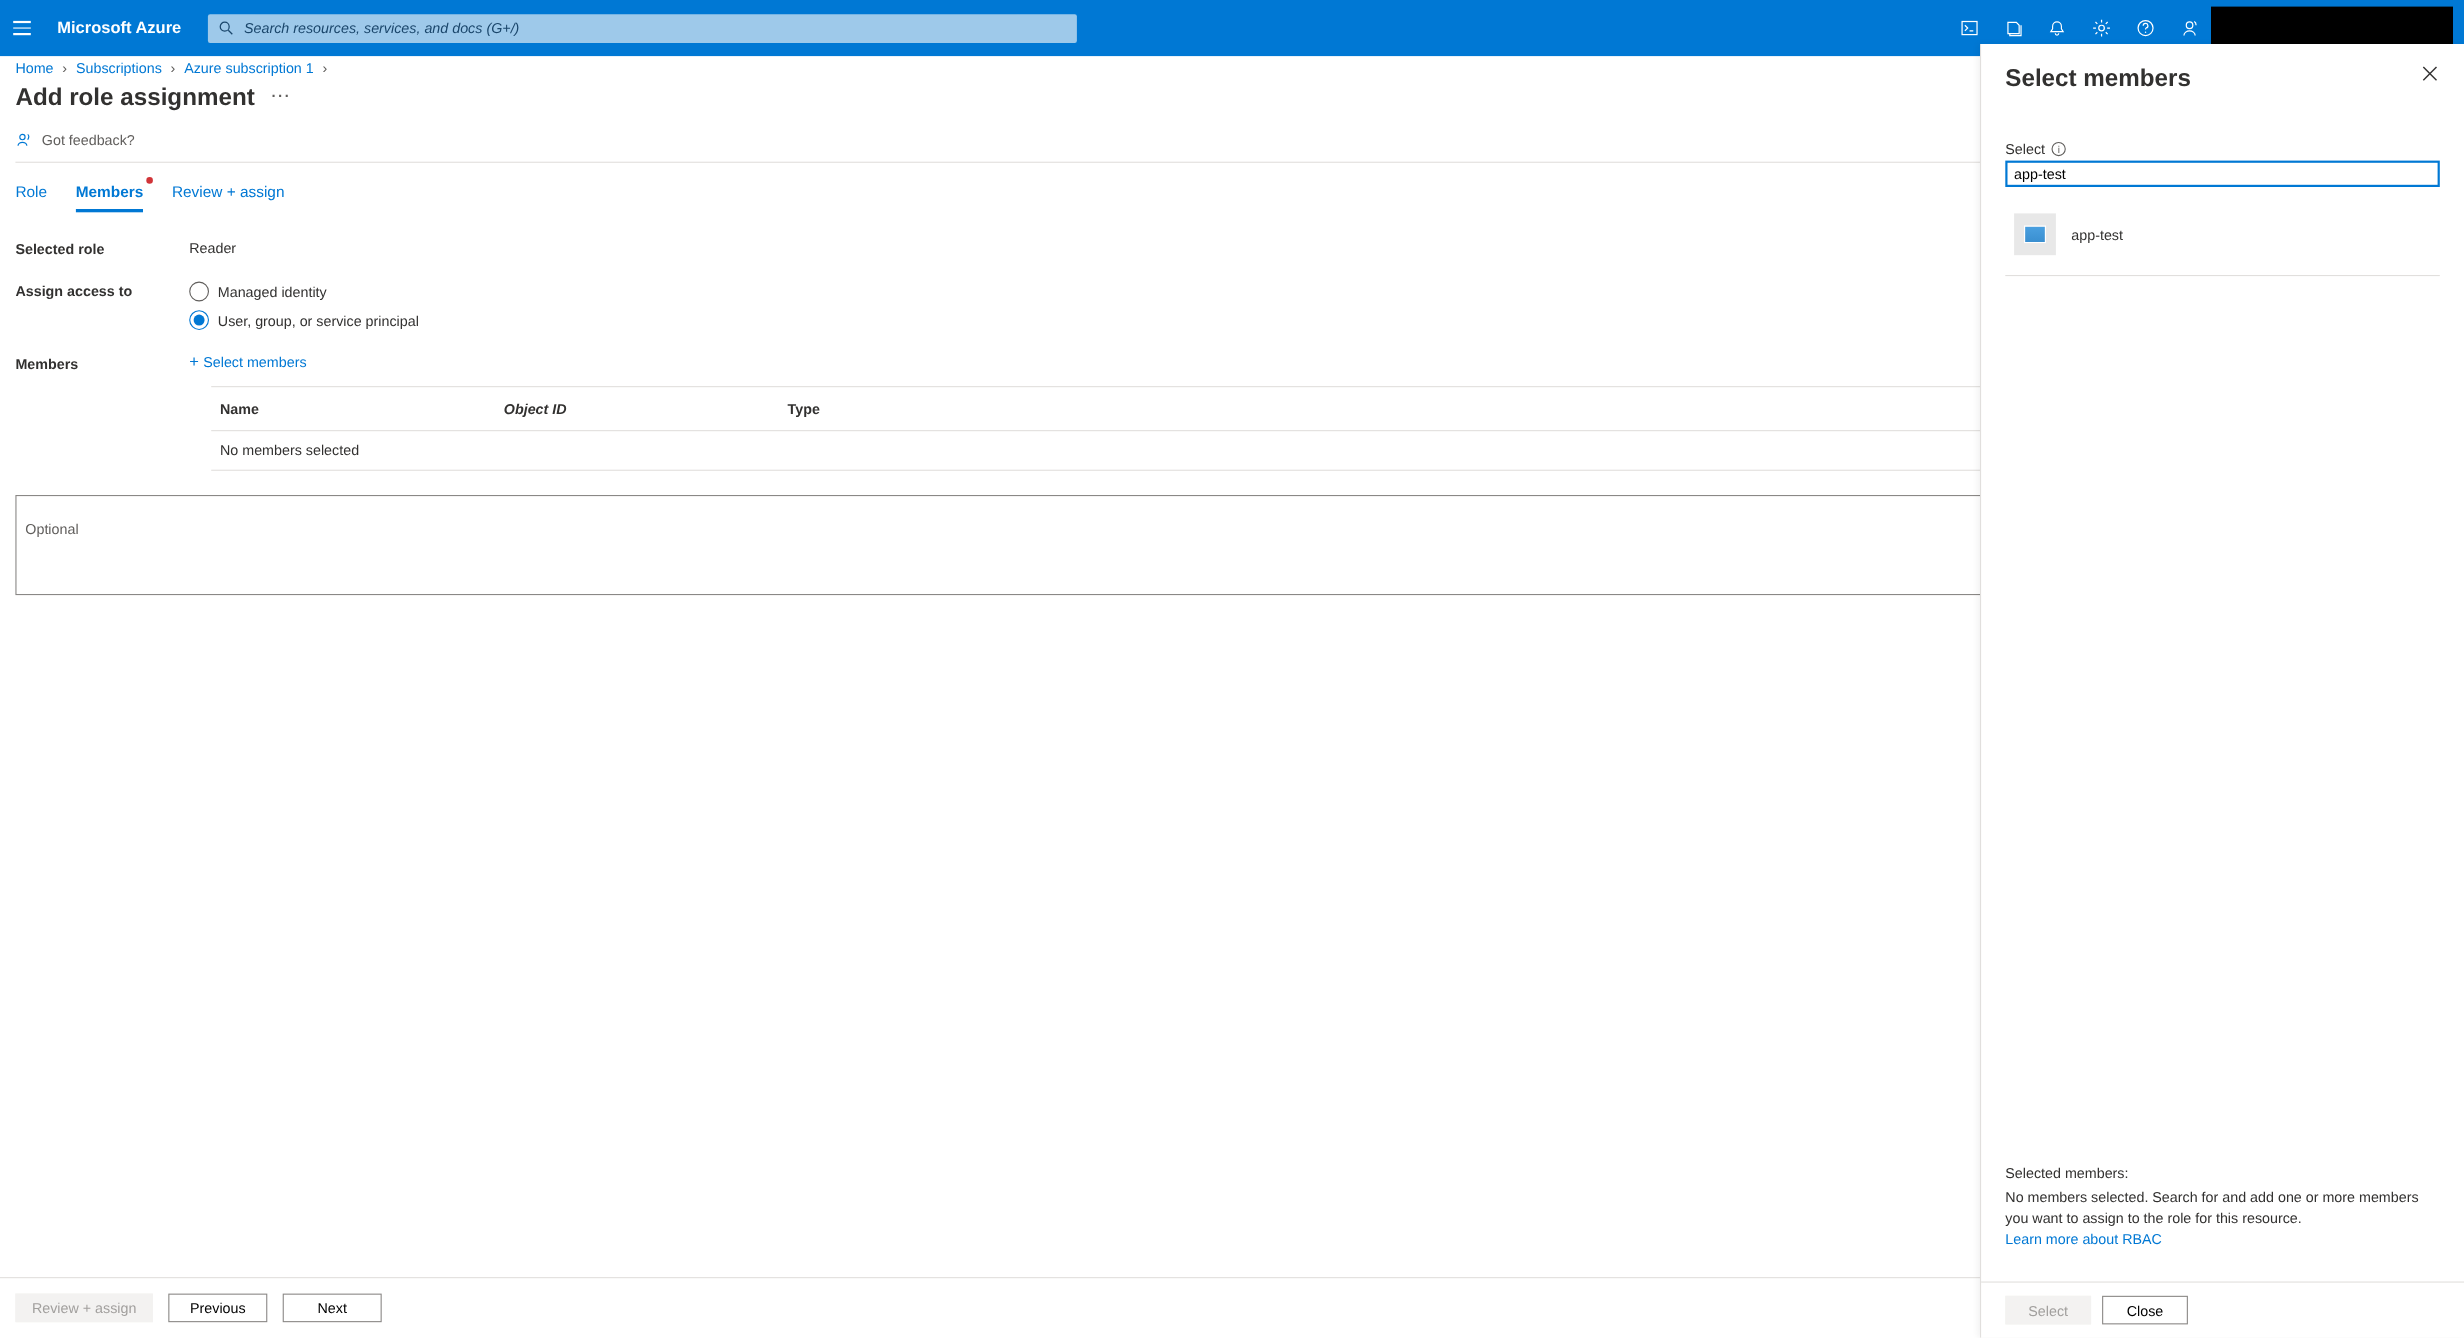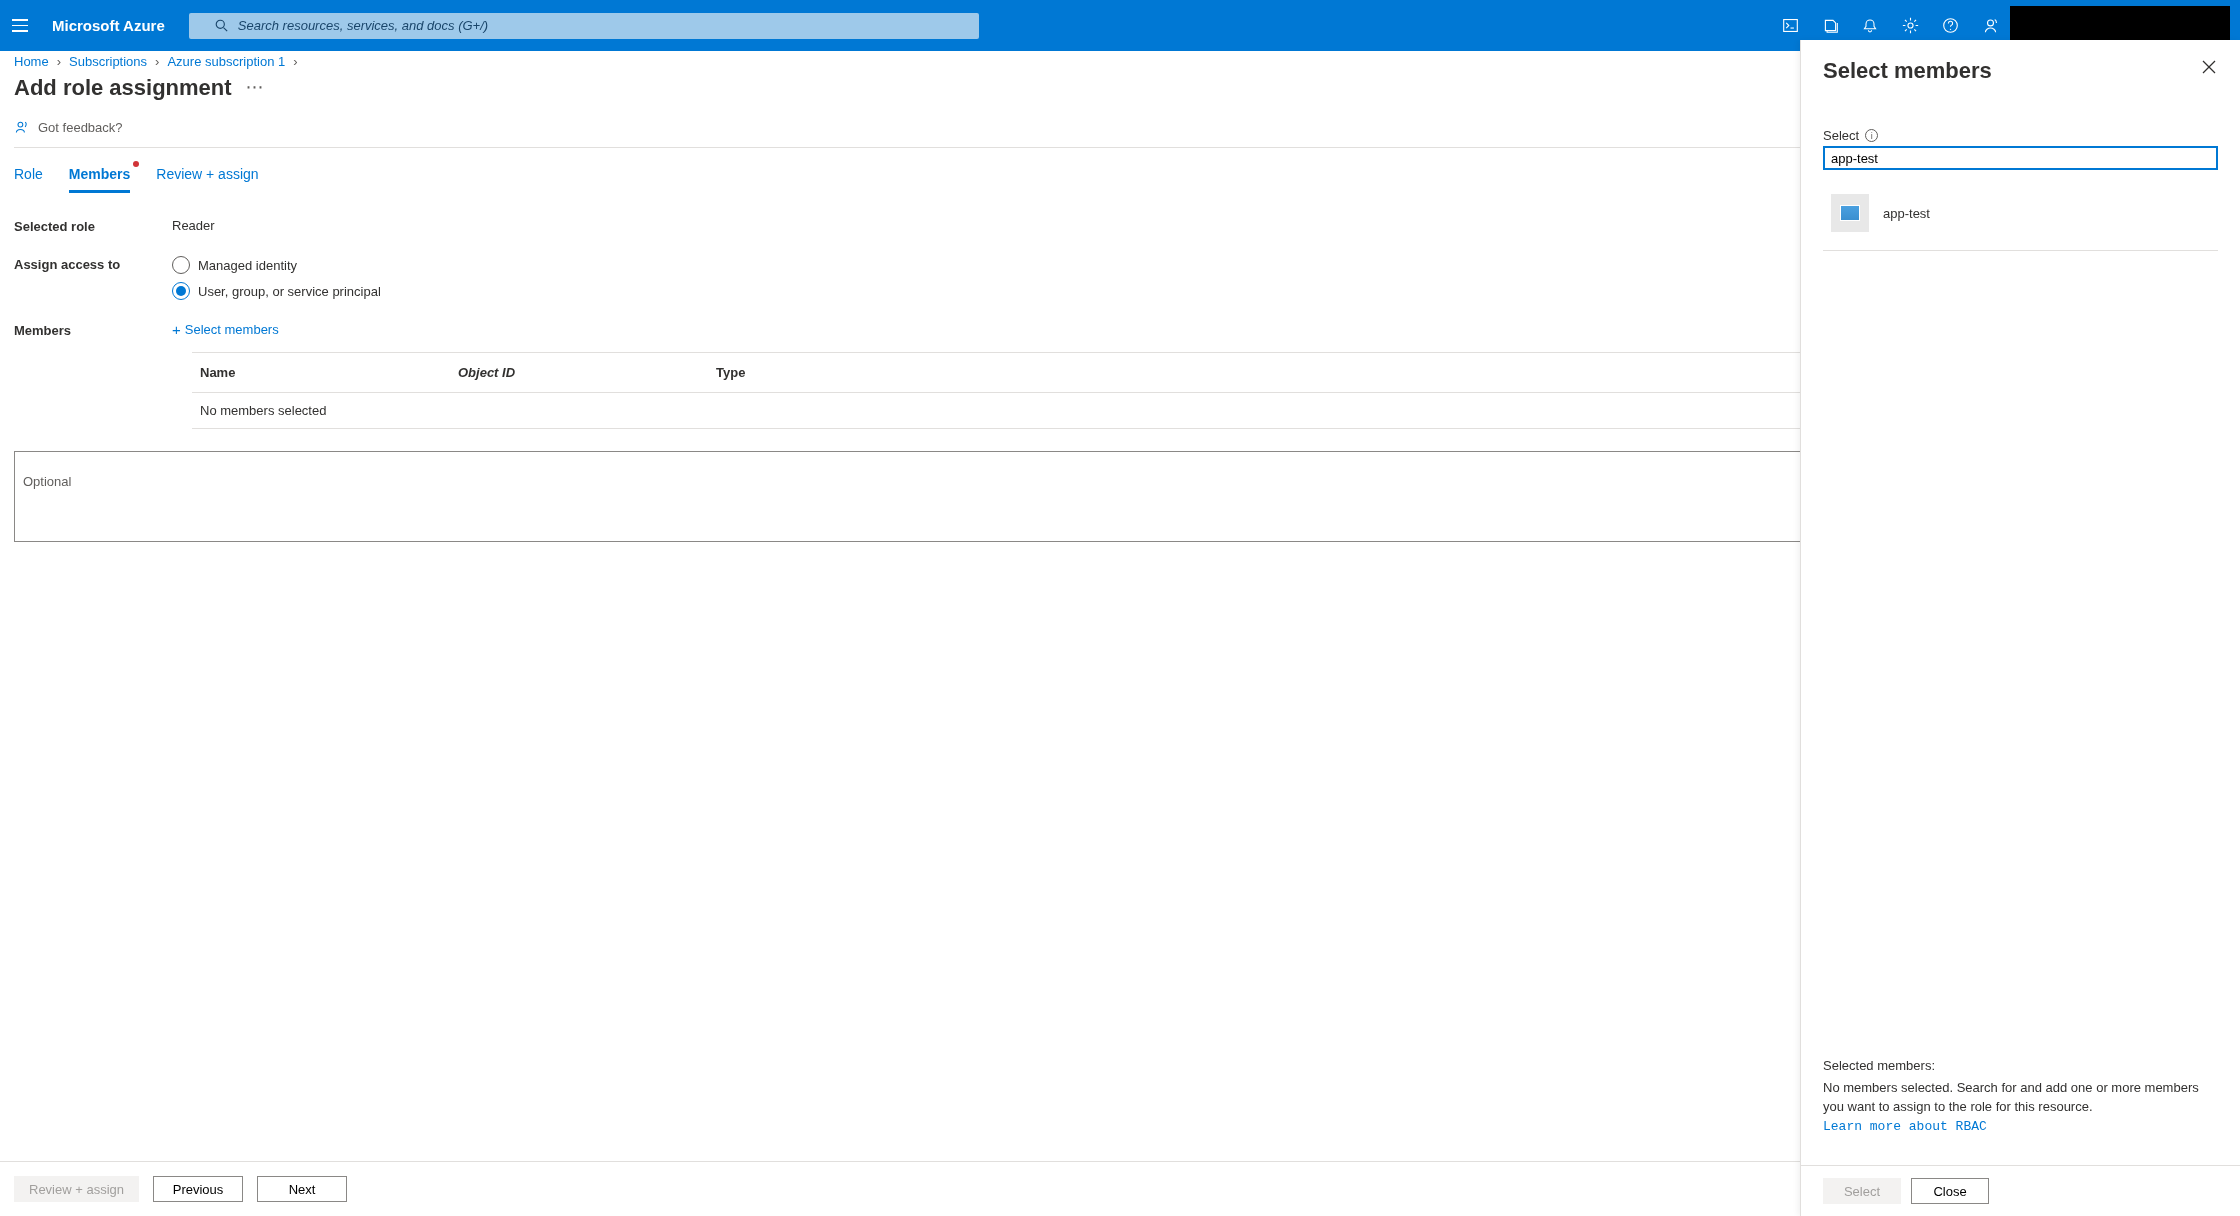--- a/index.html
+++ b/index.html
@@ -1,21 +1,21 @@
 <!DOCTYPE html>
 <html><head>
 <meta charset="utf-8">
 <style>
   * { box-sizing: border-box; margin: 0; padding: 0; }
   html, body { width: 100%; height: 100%; font-family: "Segoe UI", Arial, sans-serif; font-size: 13px; color: #323130; background: #fff; overflow: hidden; }
   .topbar { display: flex; align-items: center; height: 51px; background: #0078d4; color: #fff; padding: 0 10px; }
   .hamburger { width: 26px; height: 26px; display: flex; flex-direction: column; justify-content: center; gap: 4px; cursor: pointer; margin-right: 14px; margin-left: 2px; }
   .hamburger span { display: block; height: 1.5px; background: #fff; width: 16px; }
   .brand { font-size: 15px; font-weight: 600; margin-right: 24px; }
-  .searchbox { flex: 1; max-width: 790px; height: 26px; background: #9ec9ea; border-radius: 2px; display: flex; align-items: center; padding: 0 26px; color: #1a466b; font-size: 13px; }
+  .searchbox { flex: 1; max-width: 790px; height: 26px; background: #9ec9ea; border-radius: 2px; display: flex; align-items: center; padding: 0 10px; color: #1a466b; font-size: 13px; }
   .searchbox .mag { margin-right: 10px; display: inline-flex; }
   .searchbox input { flex: 1; border: none; outline: none; background: transparent; color: #1a466b; font-size: 13px; }
   .searchbox input::placeholder { color: #1a466b; font-style: italic; }
   .topicons { display: flex; align-items: center; gap: 0; margin-left: auto; }
   .topicons .icon-btn { width: 40px; height: 40px; display: flex; align-items: center; justify-content: center; cursor: pointer; }
   .user-block { width: 220px; height: 40px; background: #000; }
   .content-wrap { position: absolute; top: 40px; left: 0; right: 0; bottom: 0; display: flex; flex-direction: column; }
   .main { flex: 1; padding: 14px 20px 0 14px; overflow: hidden; display: flex; flex-direction: column; }
   .breadcrumbs { display: flex; align-items: flex-end; gap: 8px; font-size: 13px; margin-bottom: 4px; }
   .breadcrumbs a { color: #0078d4; text-decoration: none; }
@@ -59,21 +59,21 @@
   .select-label-row { display: flex; align-items: center; gap: 6px; margin-top: 44px; font-size: 13px; color: #323130; }
   .info-circle { width: 13px; height: 13px; border: 1px solid #605e5c; border-radius: 50%; display: inline-flex; align-items: center; justify-content: center; font-size: 9px; color: #605e5c; }
   .select-input { width: 100%; height: 24px; border: 2px solid #0078d4; padding: 0 6px; font-size: 13px; outline: none; margin-top: 3px; font-family: inherit; }
   .result-list { margin-top: 22px; border-bottom: 1px solid #e1dfdd; }
   .result-item { display: flex; align-items: center; gap: 14px; padding: 2px 0 18px 8px; cursor: pointer; }
   .app-icon { width: 38px; height: 38px; background: #e8e8e8; display: flex; align-items: center; justify-content: center; }
   .app-icon .inner { width: 20px; height: 16px; background: linear-gradient(#4aa0e0, #3a8fd0); border: 1px solid #fff; }
   .spacer-flex { flex: 1; }
   .selected-members-block { font-size: 13px; line-height: 1.45; }
   .selected-members-block .hdr { margin-bottom: 4px; }
-  .selected-members-block a { color: #0078d4; text-decoration: none; font-family: Liberation Mono, monospace; }
+  .selected-members-block a { color: #0078d4; text-decoration: none; }
   .panel-footer { border-top: 1px solid #e1dfdd; padding: 12px 22px; display: flex; gap: 10px; }
 </style>
 </head>
 <body>
 
 <div class="topbar">
   <div class="hamburger">
     <span></span>
       <span></span>
       <span></span>

